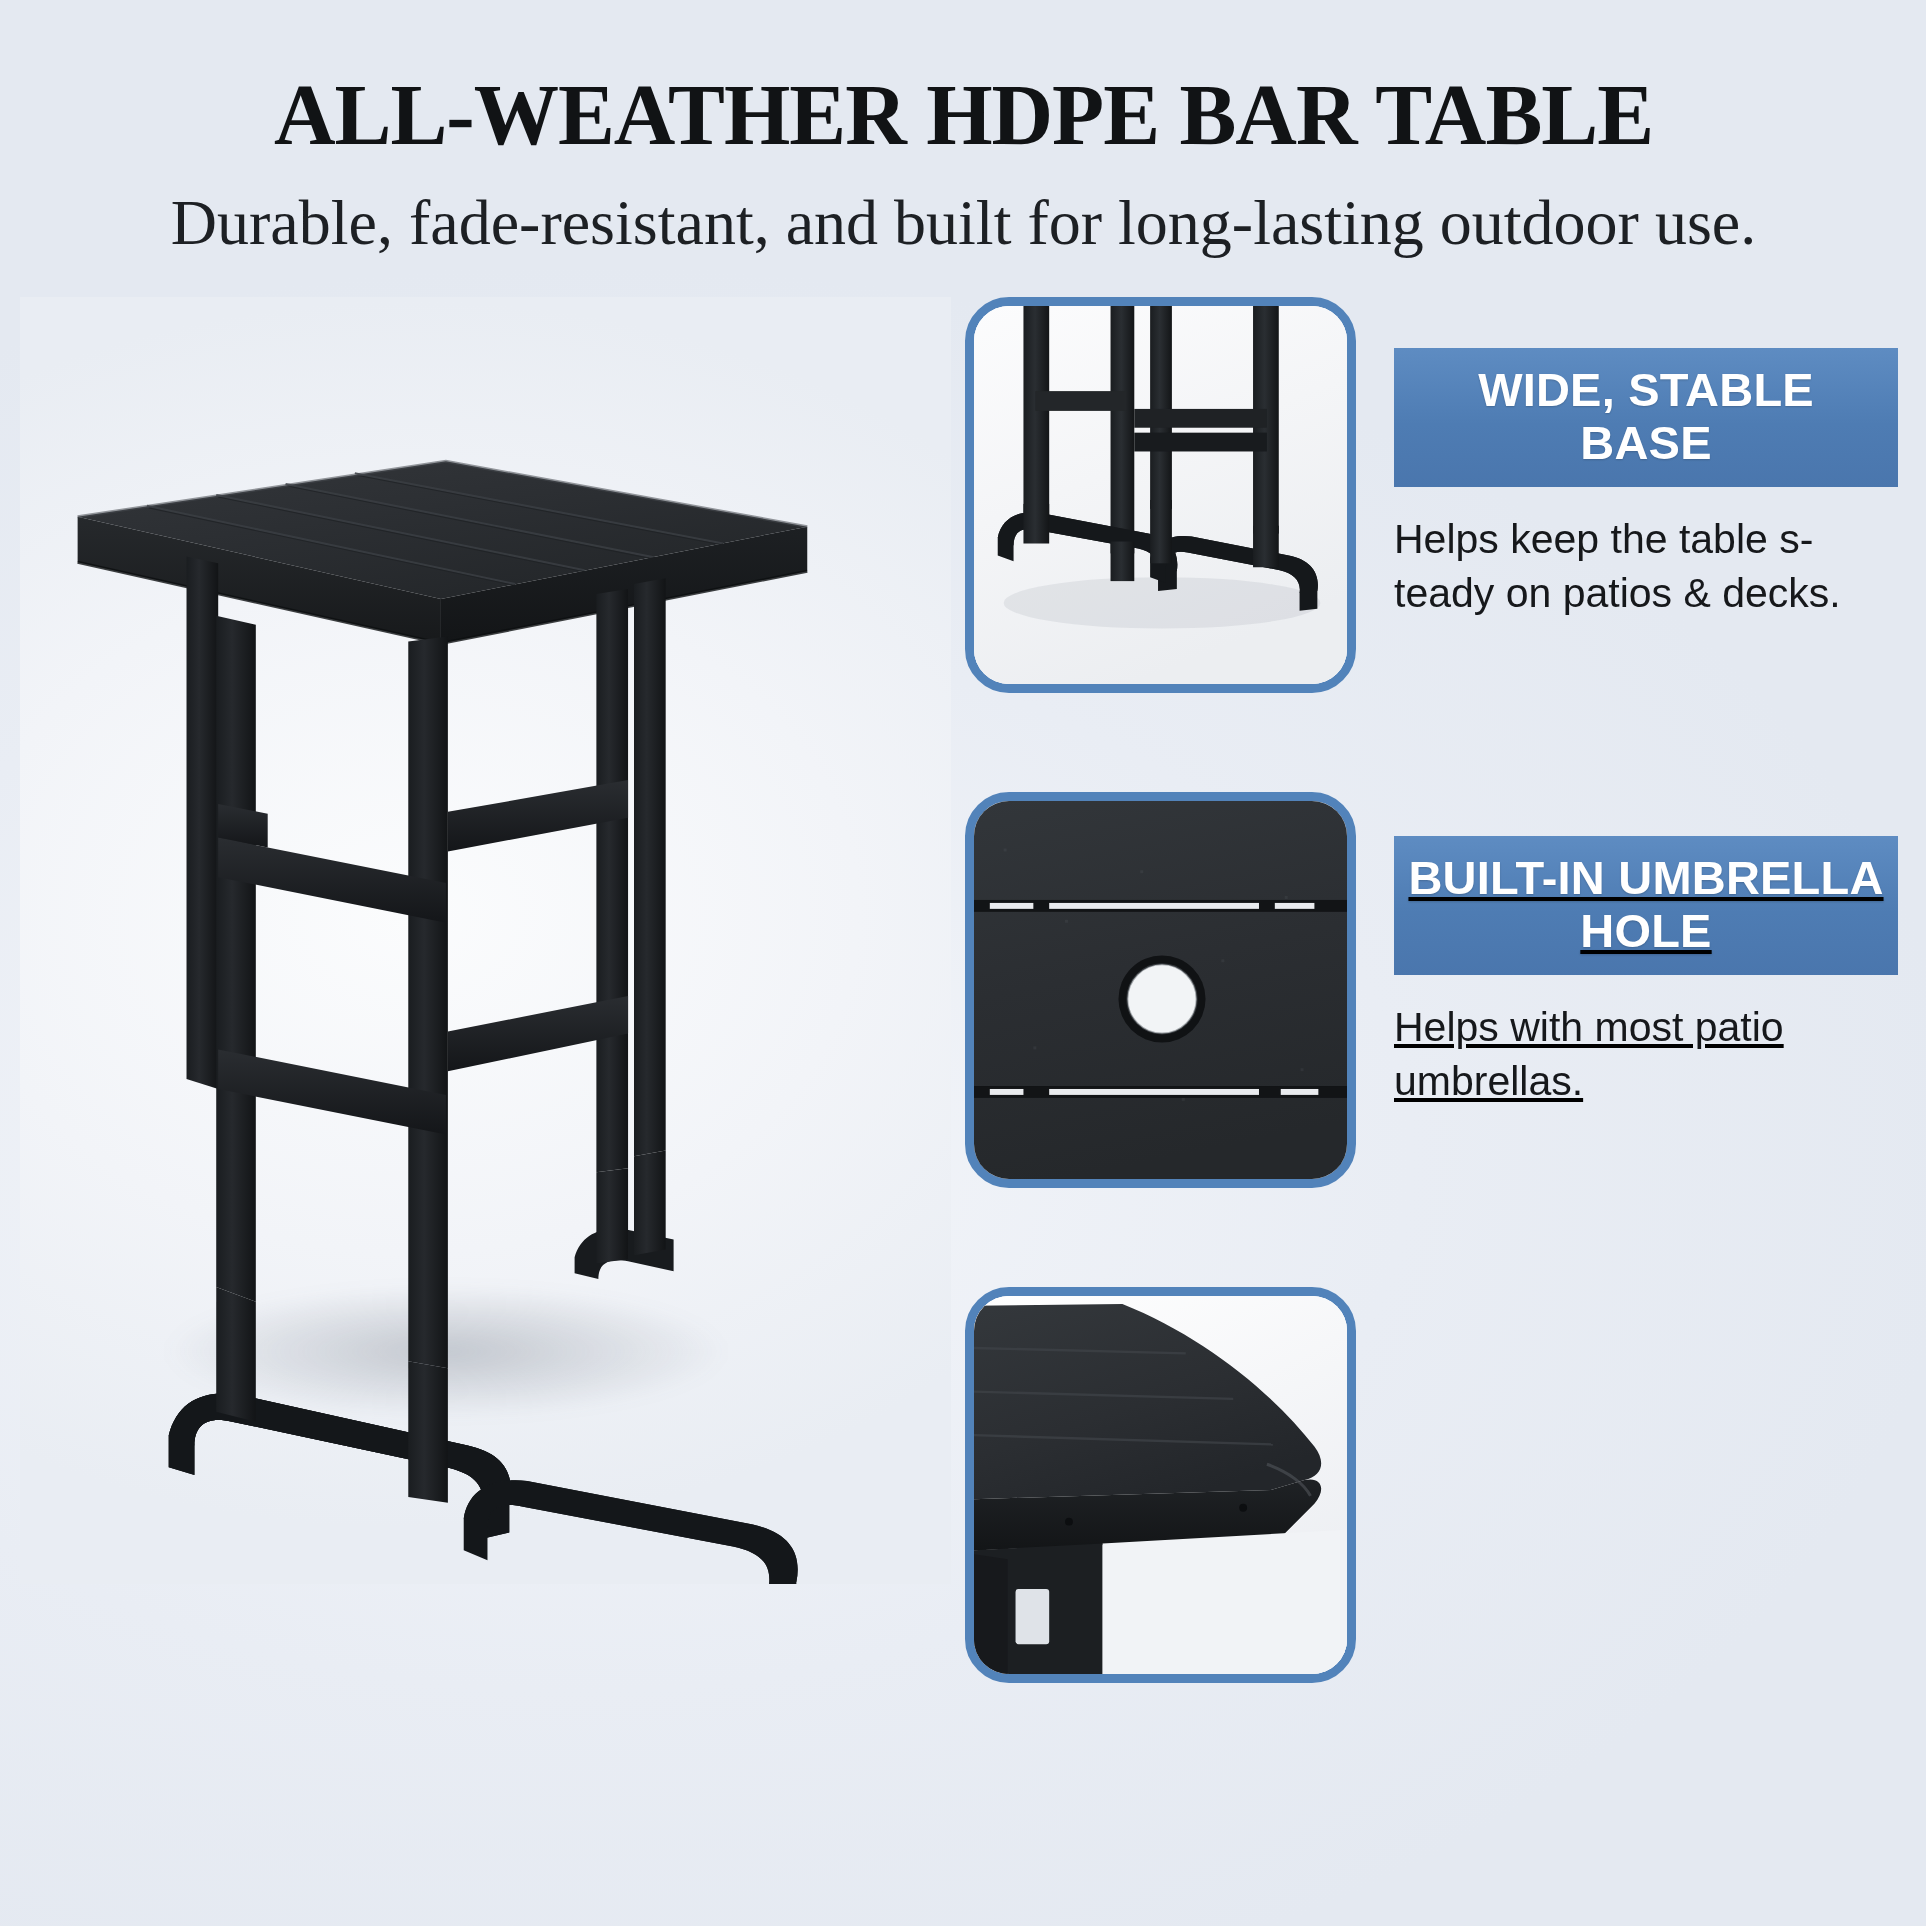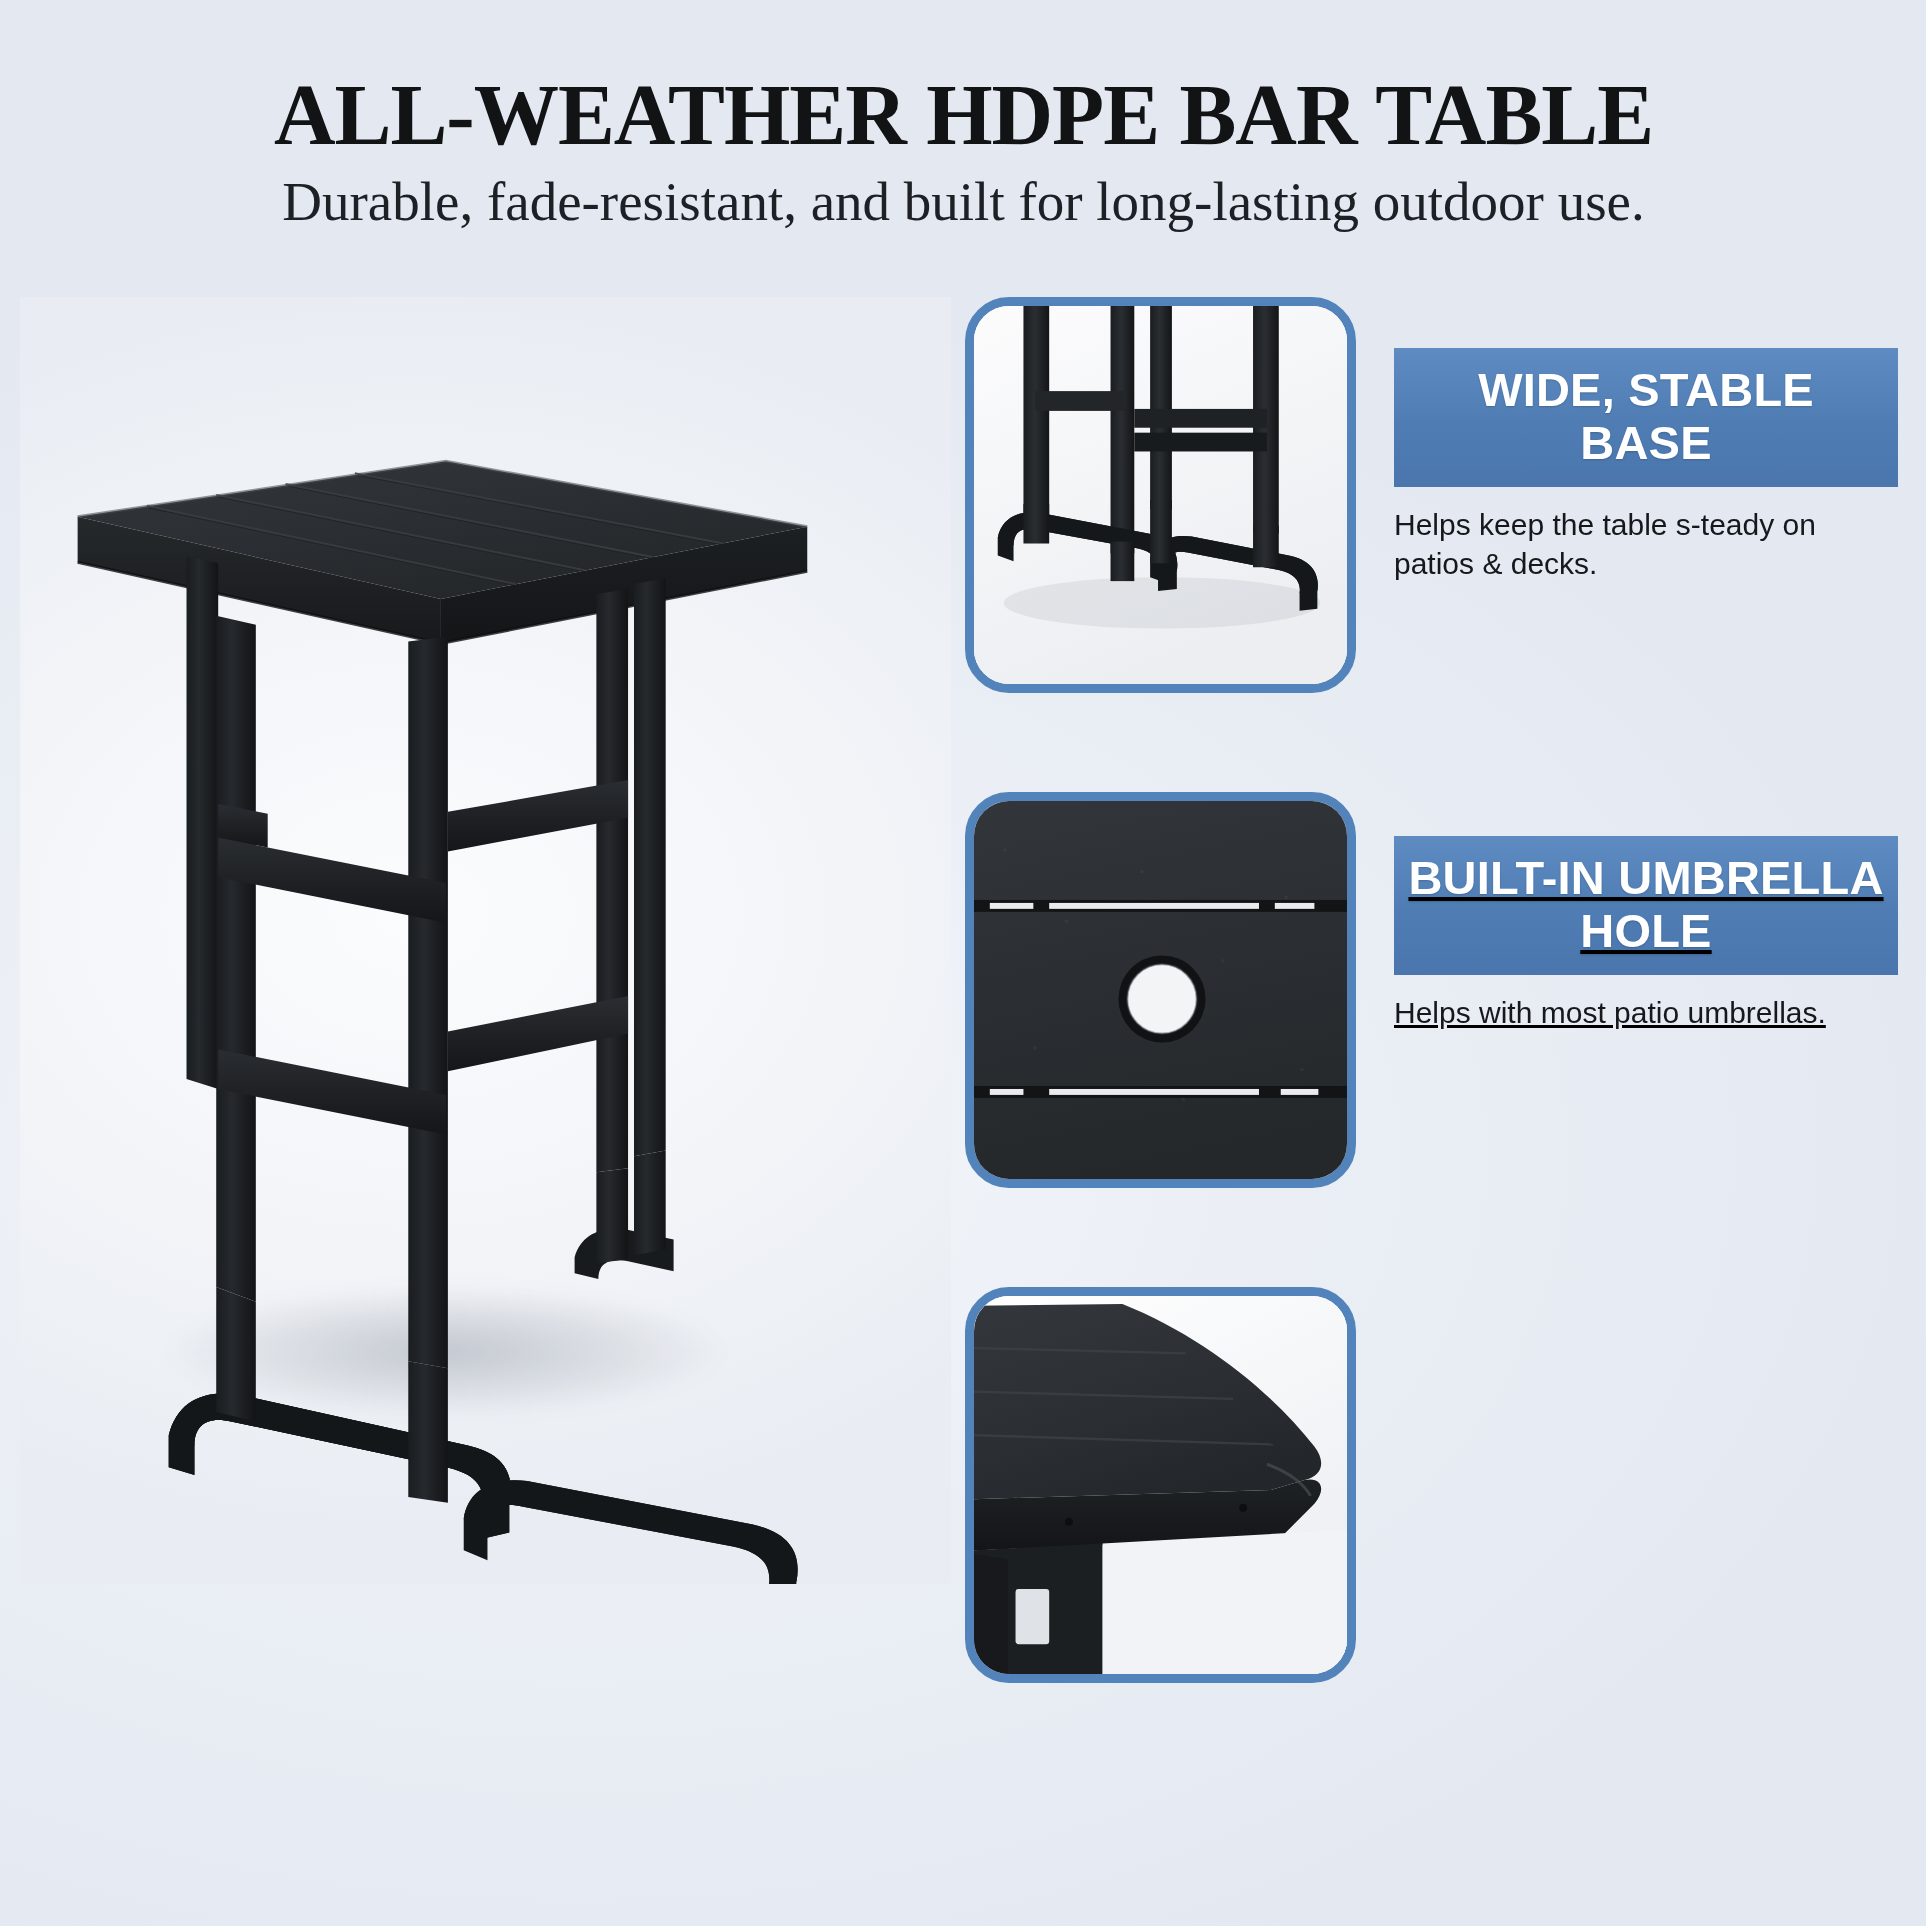--- a/index.html
+++ b/index.html
@@ -36,22 +36,22 @@
     font-size: 87px;
     font-weight: 900;
     letter-spacing: -1px;
     color: #111315;
     line-height: 1.0;
     white-space: nowrap;
     transform: scaleX(0.98);
     text-rendering: geometricPrecision;
   }
   .subtitle {
-    margin-top: 14px;
-    font-size: 55px;
+    margin-top: 30px;
+    font-size: 64px;
     font-weight: 400;
     color: #1d2024;
     line-height: 1.1;
     white-space: nowrap;
   }
 
   
   .hero {
     position: absolute;
     left: 20px;
@@ -126,23 +126,23 @@
     text-align: center;
     padding: 16px 14px 18px 14px;
     box-sizing: border-box;
     margin-top: 44px;
     margin-right: 12px;
     text-shadow: 0 1px 2px rgba(0,0,0,0.18);
     letter-spacing: 0.2px;
   }
   .feature-row.r1 .feature-head { margin-top: 51px; }
   .feature-body {
-    margin-top: 18px;
+    margin-top: 26px;
     margin-right: 6px;
-    font-size: 30px;
+    font-size: 41px;
     line-height: 1.30;
     color: #16181b;
     font-weight: 400;
   }
 </style>
 </head>
 <body>
 
 <div class="page-bg"></div>
 

